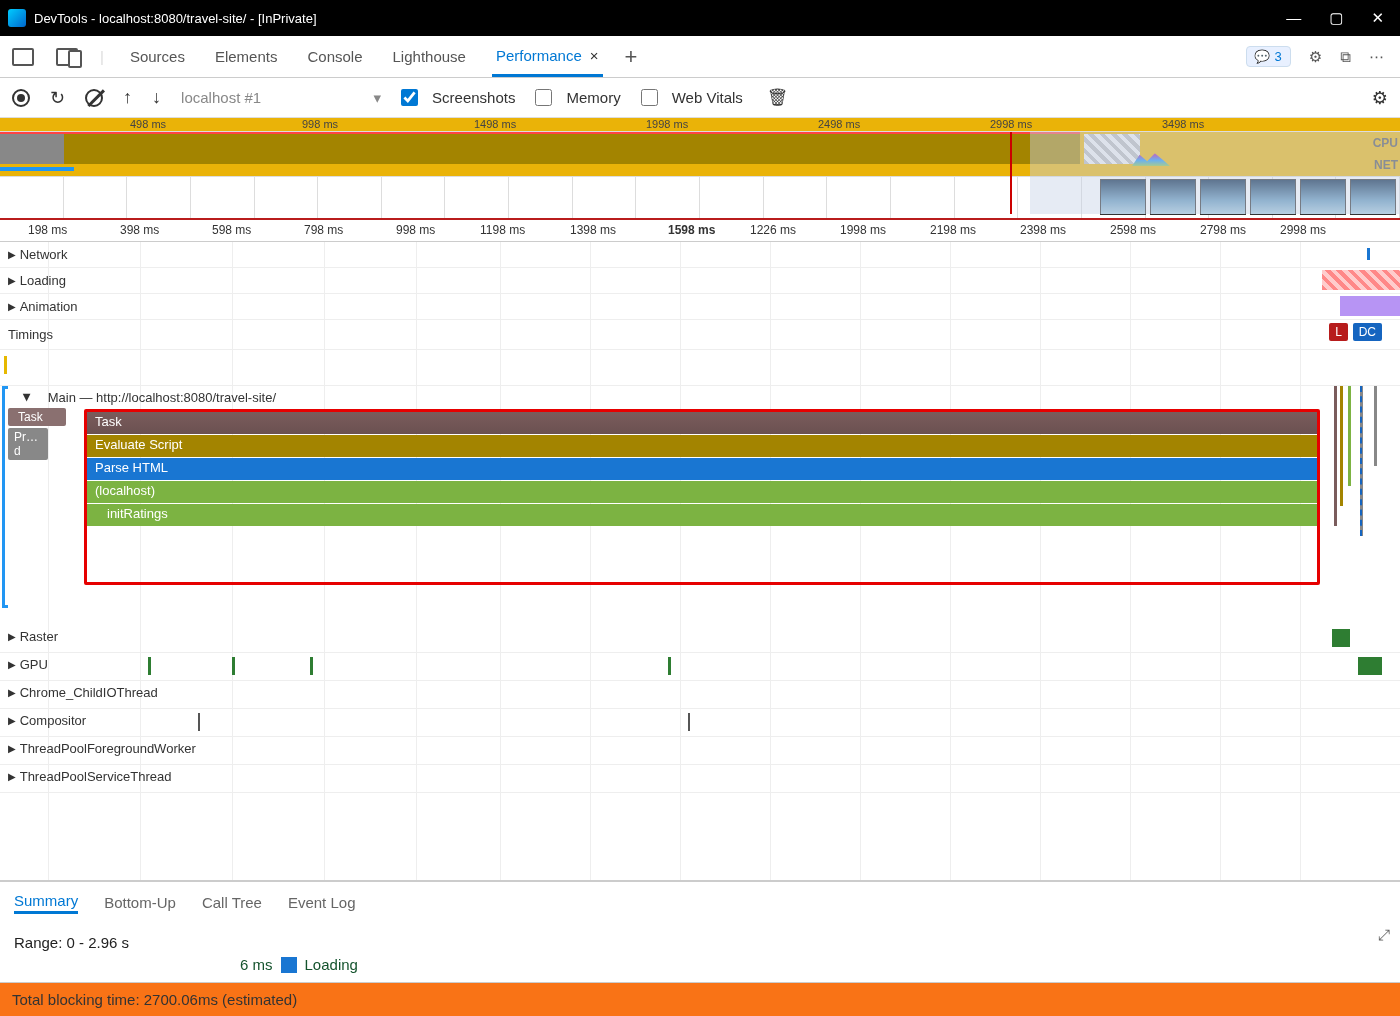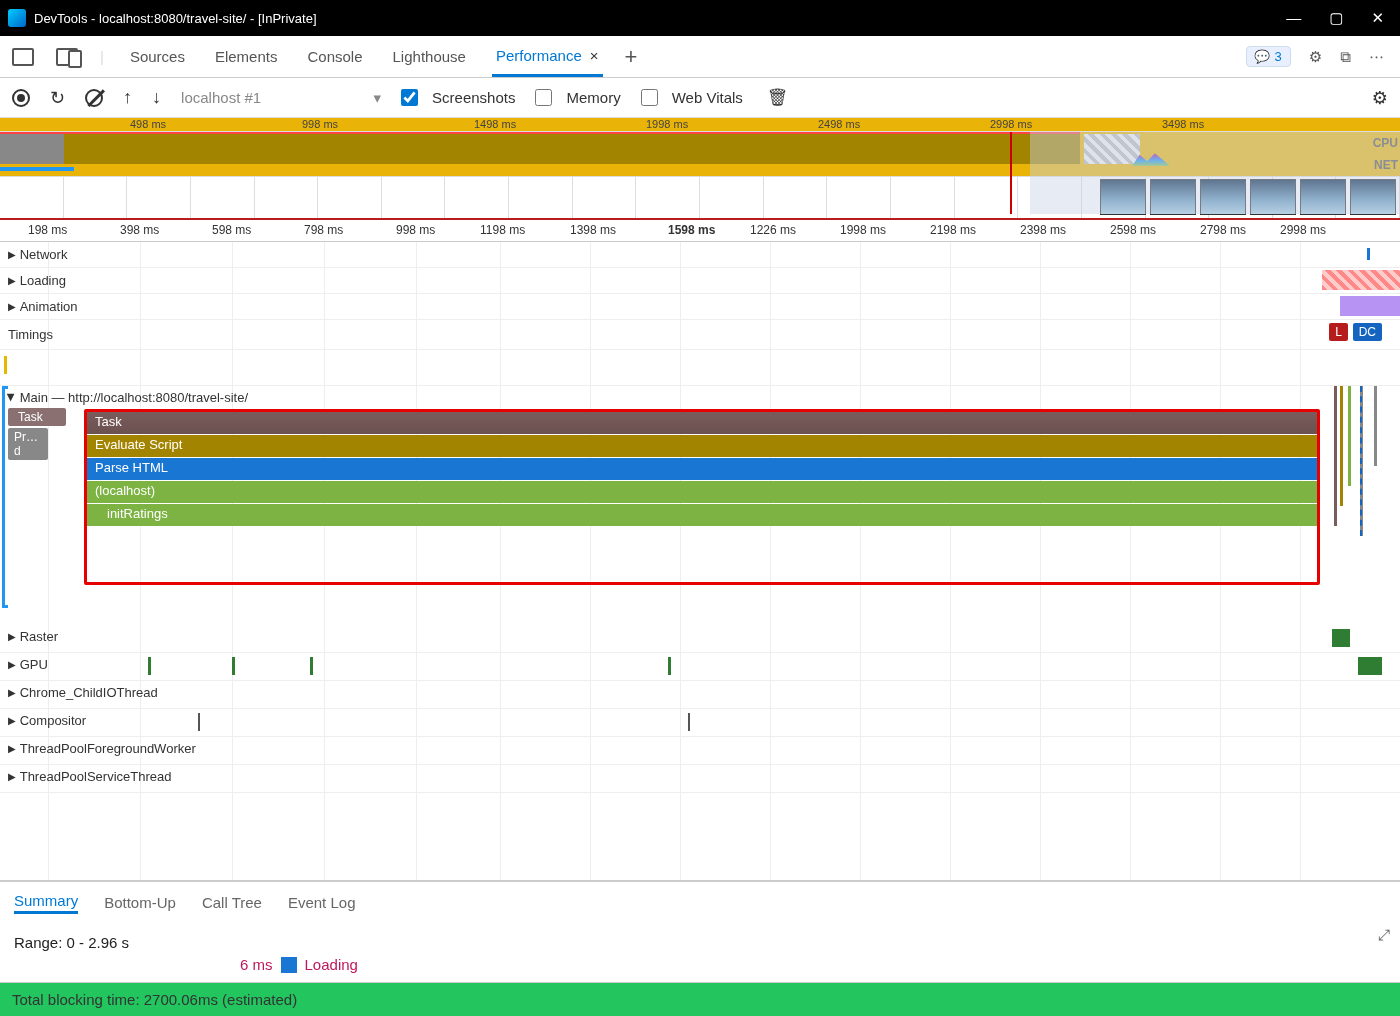--- a/index.html
+++ b/index.html
@@ -70,21 +70,21 @@
 .track-row.anim .strip { position:absolute; right:0; top:2px; width:60px; height:20px; background:#b794f4; }
 .track-row.timings { height:30px; }
 .track-row.timings .badge-l { position:absolute; right:52px; top:3px; background:#b71c1c; color:#fff; font-size:12px; padding:2px 6px; border-radius:2px; }
 .track-row.timings .badge-d { position:absolute; right:18px; top:3px; background:#1565c0; color:#fff; font-size:12px; padding:2px 6px; border-radius:2px; }
 
 .spacer { height:36px; border-bottom:1px solid #eee; position:relative; }
 .spacer .tiny { position:absolute; left:4px; top:6px; width:3px; height:18px; background:#e6b800; }
 
 
 .main-section { position:relative; }
-.main-head { padding:4px 8px; font-size:13px; display:flex; align-items:center; gap:4px; }
+.main-head { padding:4px 24px; font-size:13px; display:flex; align-items:center; gap:16px; }
 .main-head .tri { transform:rotate(90deg); display:inline-block; font-size:10px; }
 .flame { position:relative; height:176px; border:3px solid #e60000; border-radius:2px; margin:0 80px 0 84px; overflow:hidden; }
 .pre-flame { position:absolute; left:8px; top:0; }
 .pre-flame .task-chip { background:#8a7070; color:#fff; font-size:12px; padding:2px 10px; border-radius:2px; margin-bottom:2px; width:58px; }
 .pre-flame .prd-chip { background:#888; color:#fff; font-size:12px; padding:2px 6px; border-radius:2px; width:40px; }
 .flame .row { height:22px; margin-bottom:1px; color:#fff; font-size:13px; padding:2px 8px; white-space:nowrap; overflow:hidden; }
 .flame .r-task { background:linear-gradient(#7a5c5c,#6b5151); }
 .flame .r-parse { background:#1976d2; }
 .flame .r-eval { background:#a38400; }
 .flame .r-anon { background:#7cb342; }
@@ -98,25 +98,25 @@
 .lower-track .head { position:absolute; left:8px; top:4px; font-size:13px; display:flex; align-items:center; gap:4px; }
 .lower-track .mark { position:absolute; top:4px; width:3px; height:18px; background:#2e7d32; }
 .lower-track .chunk { position:absolute; top:4px; height:18px; background:#2e7d32; }
 
 
 .bottom-tabs { height:42px; border-top:2px solid #ccc; display:flex; align-items:center; gap:26px; padding:8px 14px; font-size:15px; color:#666; }
 .bottom-tabs .tab { cursor:pointer; height:100%; display:flex; align-items:center; }
 .bottom-tabs .tab.active { color:#0078d4; border-bottom:3px solid #0078d4; }
 
 .summary { padding:12px 14px; font-size:15px; height:60px; position:relative; color:#222; }
-.summary .legend { position:absolute; left:240px; top:34px; font-size:15px; color:#be185d; display:flex; align-items:center; gap:8px; }
+.summary .legend { position:absolute; left:240px; top:34px; font-size:15px; color:#14532d; display:flex; align-items:center; gap:8px; }
 .summary .legend .sw { width:16px; height:16px; background:#1976d2; }
 .summary .expand { position:absolute; right:10px; top:4px; cursor:pointer; color:#666; }
 
-.statusbar { background:#22c55e; border-top:1px solid #ccc; height:34px; display:flex; align-items:center; padding:0 12px; font-size:15px; color:#333; }
+.statusbar { background:#f97316; border-top:1px solid #ccc; height:34px; display:flex; align-items:center; padding:0 12px; font-size:15px; color:#333; }
 </style>
 </head>
 <body>
 
 <div class="titlebar">
   <div class="favicon"></div>
   <span>DevTools - localhost:8080/travel-site/ - [InPrivate]</span>
   <div class="win-controls">
     <span>—</span>
     <span>▢</span>

